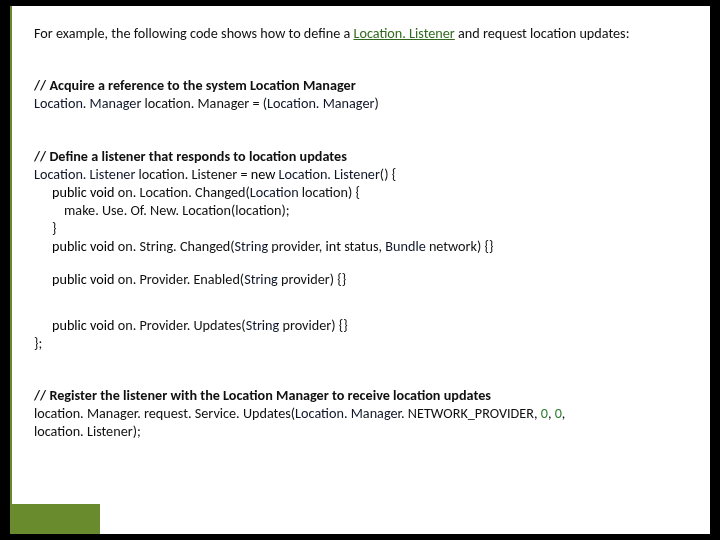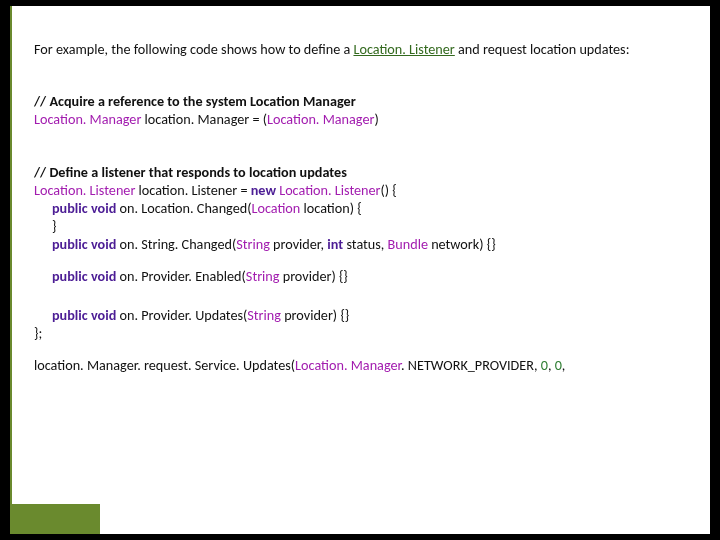--- a/index.html
+++ b/index.html
@@ -12,39 +12,39 @@
     overflow: hidden;
   }
   .slide {
     position: relative;
     margin: 6px auto 0 auto;
     width: 700px;
     height: 528px;
     background: #fff;
     border-left: 2px solid #6a8a2e;
     box-sizing: border-box;
-    padding: 34px 22px 0 22px;
+    padding: 18px 22px 0 22px;
     font-size: 14.2px;
     line-height: 1.28;
     color: #111;
   }
   .intro {
     margin-bottom: 12px;
   }
   .link {
     color: #33691e;
     text-decoration: underline;
   }
   .comment {
     color: #111;
     font-weight: bold;
     margin-top: 34px;
   }
-  .kw { color: #a21caf; } 
-  .kwblue { color: #4c1d95; font-weight: bold; }
+  .kw { color: #0f172a; } 
+  .kwblue { color: #000000; font-weight: normal; }
   .num { color: #2e7d32; }
   .indent1 { padding-left: 18px; }
   .indent2 { padding-left: 30px; }
   .block { margin-bottom: 14px; }
   .last-block { margin-bottom: 0; }
   .greenbar {
     position: absolute;
     left: -2px;
     bottom: 0;
     width: 90px;
@@ -69,33 +69,36 @@
   </div>
 
   <div class="block">
     <div class="comment">// Define a listener that responds to location updates</div>
     <div>
       <span class="kw">Location. Listener</span><span> location. Listener = </span><span class="kwblue">new</span><span class="kw"> Location. Listener</span><span>() {</span>
     </div>
     <div class="indent1">
       <span class="kwblue">public void</span><span> on. Location. Changed(</span><span class="kw">Location</span><span> location) {</span>
     </div>
+    <div class="indent2">make. Use. Of. New. Location(location);</div>
     <div class="indent1">}</div>
     <div class="indent1" style="margin-bottom:14px">
       <span class="kwblue">public void</span><span> on. String. Changed(</span><span class="kw">String</span><span> provider, </span><span class="kwblue">int</span><span> status, </span><span class="kw">Bundle</span><span> network) {}</span>
     </div>
-    <div class="indent1" style="margin-bottom:20px">
+    <div class="indent1" style="margin-bottom:28px">
       <span class="kwblue">public void</span><span> on. Provider. Enabled(</span><span class="kw">String</span><span> provider) {}</span>
     </div>
     <div class="indent1">
       <span class="kwblue">public void</span><span> on. Provider. Updates(</span><span class="kw">String</span><span> provider) {}</span>
     </div>
     <div> };</div>
   </div>
 
   <div class="block last-block">
+    <div class="comment">// Register the listener with the Location Manager to receive location updates</div>
     <div>
       <span>location. Manager. request. Service. Updates(</span><span class="kw">Location. Manager</span><span>. NETWORK_PROVIDER</span><span>, </span><span class="num">0</span><span>, </span><span class="num">0</span><span>,</span>
     </div>
+    <div>location. Listener);</div>
   </div>
 
   <div class="greenbar"></div>
 </div>
 
 </body></html>

